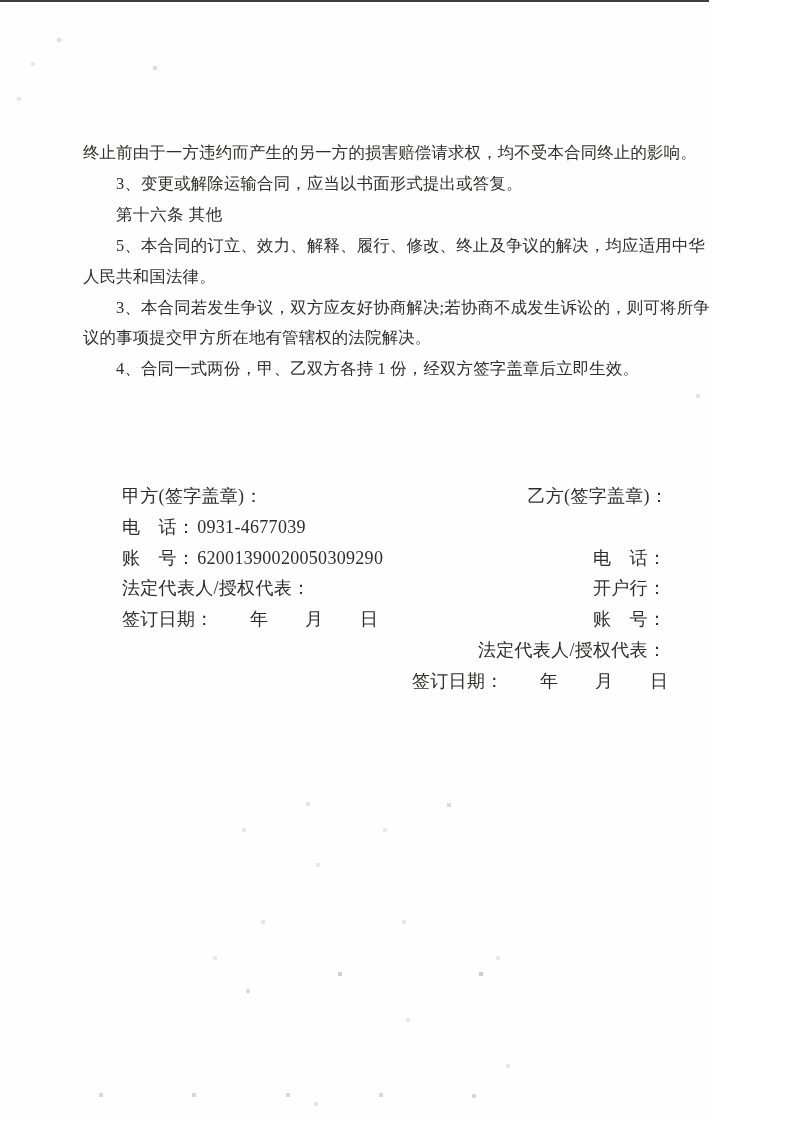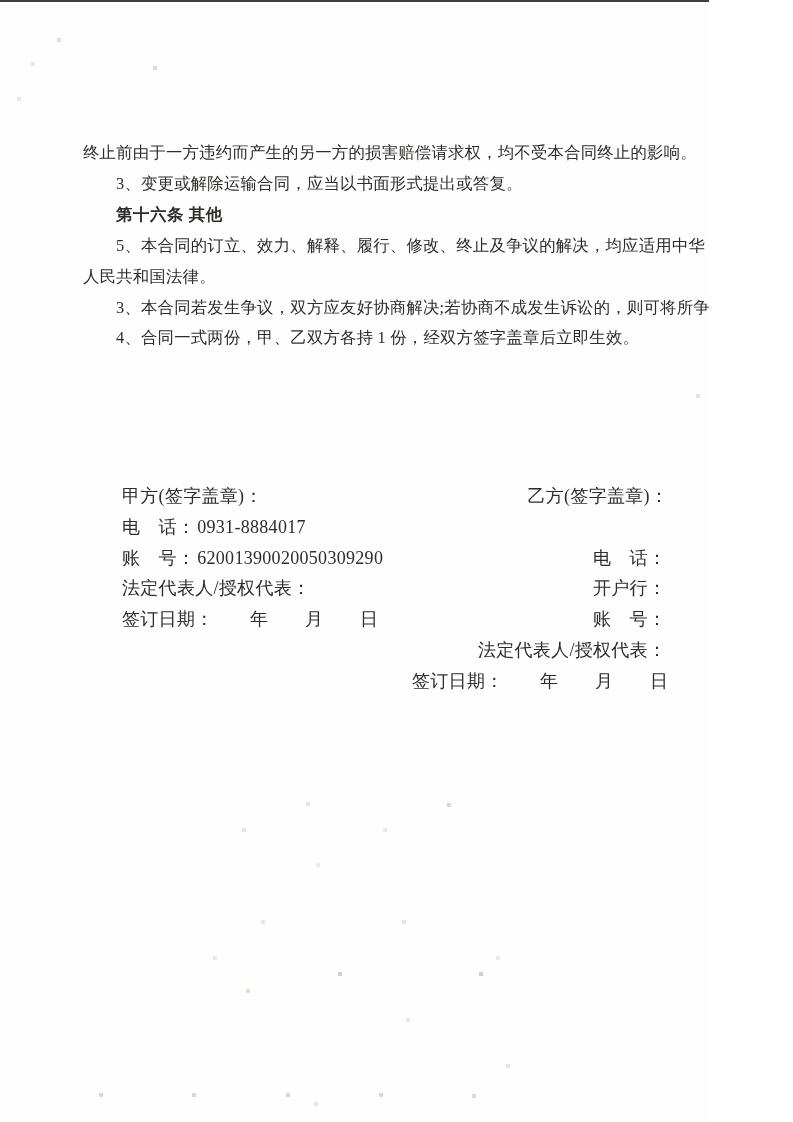--- a/index.html
+++ b/index.html
@@ -61,21 +61,21 @@
     top: 138px;
     width: 660px;
     font-size: 16.4px;
   }
   .body-line {
     line-height: 30.9px;
     white-space: nowrap;
     letter-spacing: 0.2px;
   }
   .indent { padding-left: 33px; }
-  .clause-heading { font-weight: 700; letter-spacing: 0.6px; }
+  .clause-heading { font-weight: 400; letter-spacing: 0.6px; }
 
   .sig-col {
     position: absolute;
     top: 481px;
     font-size: 18px;
     letter-spacing: 0.3px;
   }
   .sig-col-a { left: 122px; }
   .sig-col-b { left: 412px; text-align: right; }
   .sig-row {
@@ -93,26 +93,27 @@
   <div class="scan-top-edge"></div>
   <div class="scan-speckles"></div>
 
   <div class="body-text">
     <div class="body-line">终止前由于一方违约而产生的另一方的损害赔偿请求权，均不受本合同终止的影响。</div>
     <div class="body-line indent">3、变更或解除运输合同，应当以书面形式提出或答复。</div>
     <div class="body-line indent clause-heading">第十六条 其他</div>
     <div class="body-line indent">5、本合同的订立、效力、解释、履行、修改、终止及争议的解决，均应适用中华</div>
     <div class="body-line">人民共和国法律。</div>
     <div class="body-line indent">3、本合同若发生争议，双方应友好协商解决;若协商不成发生诉讼的，则可将所争</div>
+    <div class="body-line">议的事项提交甲方所在地有管辖权的法院解决。</div>
     <div class="body-line indent">4、合同一式两份，甲、乙双方各持 1 份，经双方签字盖章后立即生效。</div>
   </div>
 
   <div class="sig-col sig-col-a">
     <div class="sig-row">甲方(签字盖章)：</div>
-    <div class="sig-row"><span>电　话：</span><span class="value">0931-8884017</span></div>
+    <div class="sig-row"><span>电　话：</span><span class="value">0931-4677039</span></div>
     <div class="sig-row"><span>账　号：</span><span class="value">62001390020050309290</span></div>
     <div class="sig-row"><span>法定代表人/授权代表：</span><span class="value"></span></div>
     <div class="sig-row">签订日期：　　年　　月　　日</div>
   </div>
 
   <div class="sig-col sig-col-b">
     <div class="sig-row">乙方(签字盖章)：</div>
     <div class="sig-row"></div>
     <div class="sig-row"><span>电　话：</span><span class="value"></span></div>
     <div class="sig-row"><span>开户行：</span><span class="value"></span></div>

